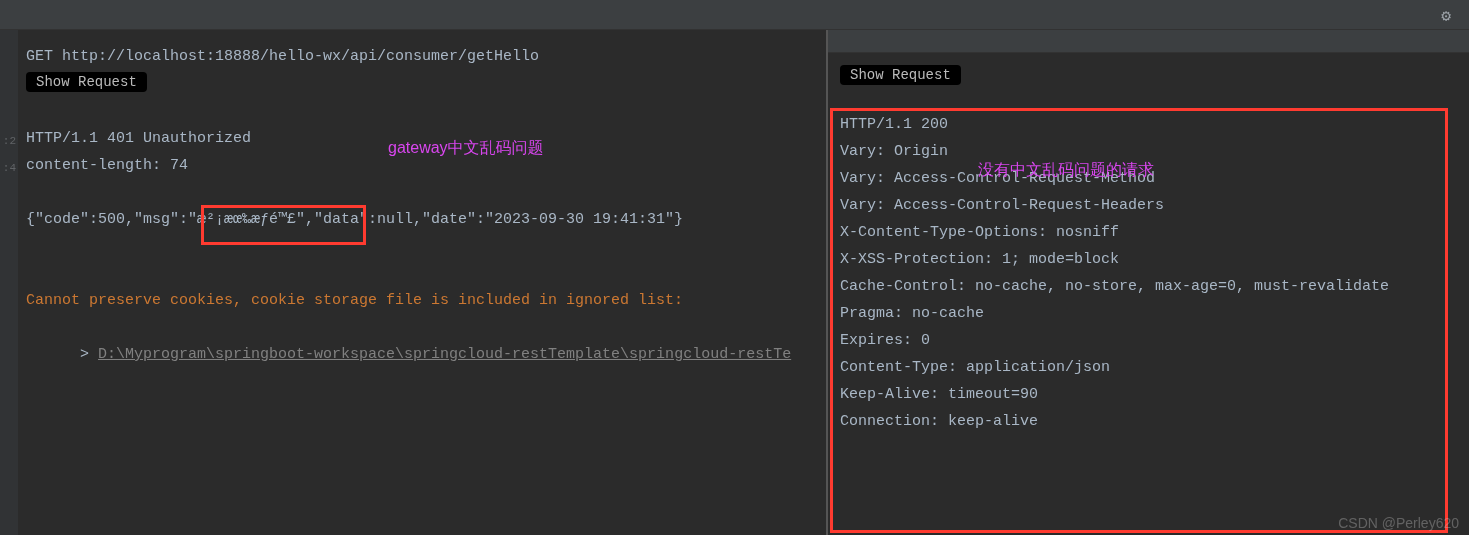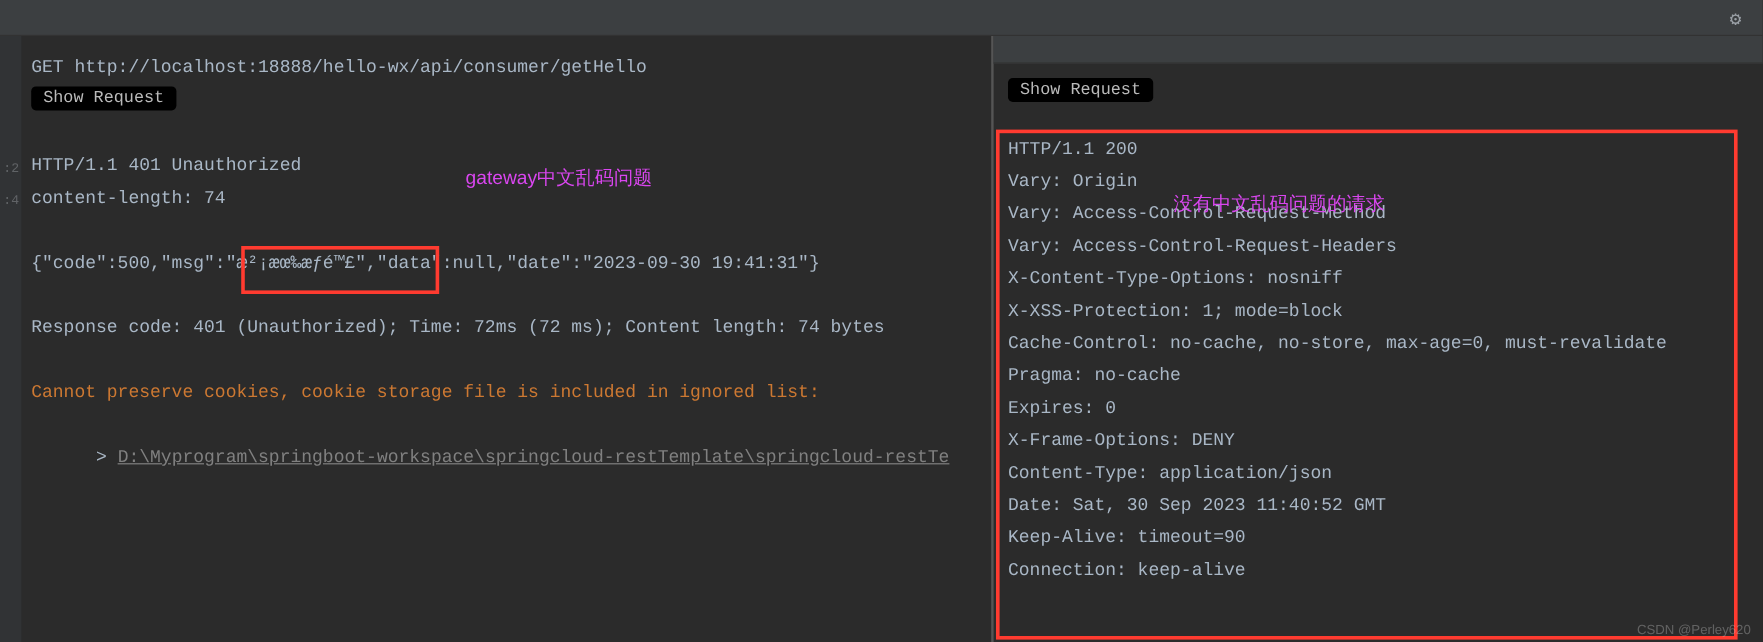--- a/index.html
+++ b/index.html
@@ -92,21 +92,21 @@
   .link-path {
     color: #808080;
     text-decoration: underline;
   }
   .watermark {
     position: absolute;
     bottom: 4px;
     right: 10px;
     color: rgba(200,200,200,0.35);
     font-family: sans-serif;
-    font-size: 11px;
+    font-size: 14px;
   }
   .spacer { height: 27px; }
 </style>
 </head>
 <body>
 
 <div class="top-bar">
   <span class="gear-icon">⚙</span>
 </div>
 
@@ -119,21 +119,20 @@
 
   <div class="left-panel">
     <div class="code-line">GET http://localhost:18888/hello-wx/api/consumer/getHello</div>
     <div class="show-req-btn">Show Request</div>
     <div class="spacer"></div>
     <div class="code-line">HTTP/1.1 401 Unauthorized</div>
     <div class="code-line">content-length: 74</div>
     <div class="spacer"></div>
     <div class="code-line">{"code":500,"msg":"æ²¡æœ‰æƒé™£","data":null,"date":"2023-09-30 19:41:31"}</div>
     <div class="spacer"></div>
-    <div class="code-line">Response code: 401 (Unauthorized); Time: 72ms (72 ms); Content length: 74 bytes</div>
     <div class="spacer"></div>
     <div class="code-line warn-text">Cannot preserve cookies, cookie storage file is included in ignored list:</div>
     <div class="code-line">
       <span>&gt; </span><span class="link-path">D:\Myprogram\springboot-workspace\springcloud-restTemplate\springcloud-restTe</span>
     </div>
 
     <div class="red-label" style="left:370px; top:108px;">gateway中文乱码问题</div>
     <div class="red-box" style="left:183px; top:175px; width:165px; height:40px;"></div>
   </div>
 
@@ -145,23 +144,21 @@
       <div id="right-lines">
           <div class="code-line">HTTP/1.1 200</div>
           <div class="code-line">Vary: Origin</div>
           <div class="code-line">Vary: Access-Control-Request-Method</div>
           <div class="code-line">Vary: Access-Control-Request-Headers</div>
           <div class="code-line">X-Content-Type-Options: nosniff</div>
           <div class="code-line">X-XSS-Protection: 1; mode=block</div>
           <div class="code-line">Cache-Control: no-cache, no-store, max-age=0, must-revalidate</div>
           <div class="code-line">Pragma: no-cache</div>
           <div class="code-line">Expires: 0</div>
-          <div class="code-line">X-Frame-Options: DENY</div>
           <div class="code-line">Content-Type: application/json</div>
-          <div class="code-line">Date: Sat, 30 Sep 2023 11:40:52 GMT</div>
           <div class="code-line">Keep-Alive: timeout=90</div>
           <div class="code-line">Connection: keep-alive</div>
         </div>
 
       <div class="red-label" style="left:150px; top:107px;">没有中文乱码问题的请求</div>
       <div class="red-box" style="left:2px; top:55px; width:618px; height:425px;"></div>
     </div>
   </div>
 
 </div>

